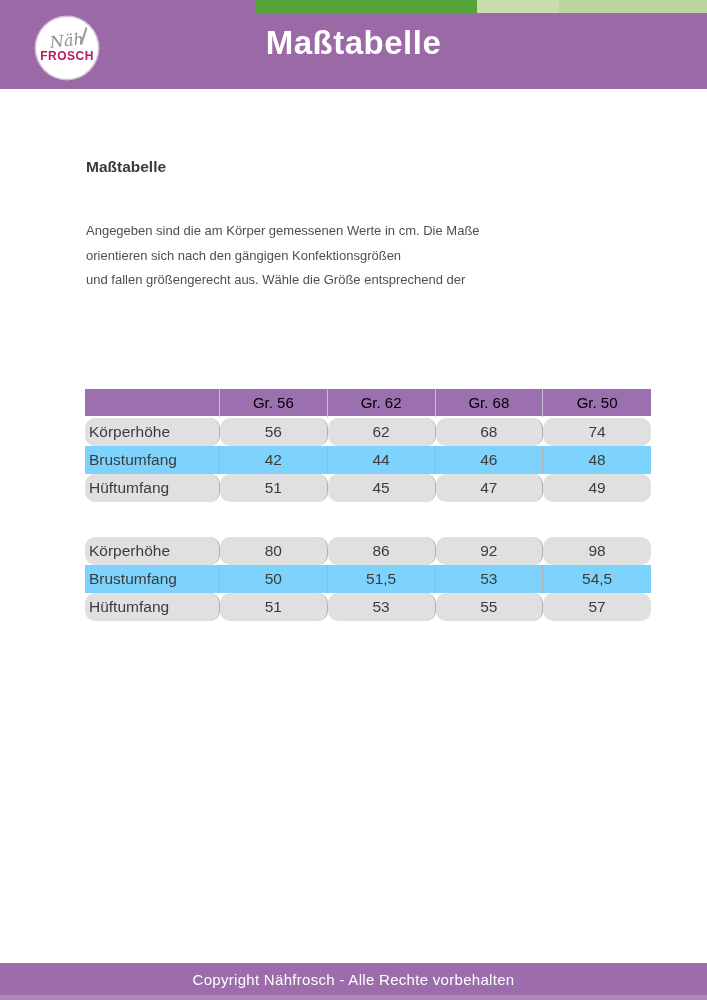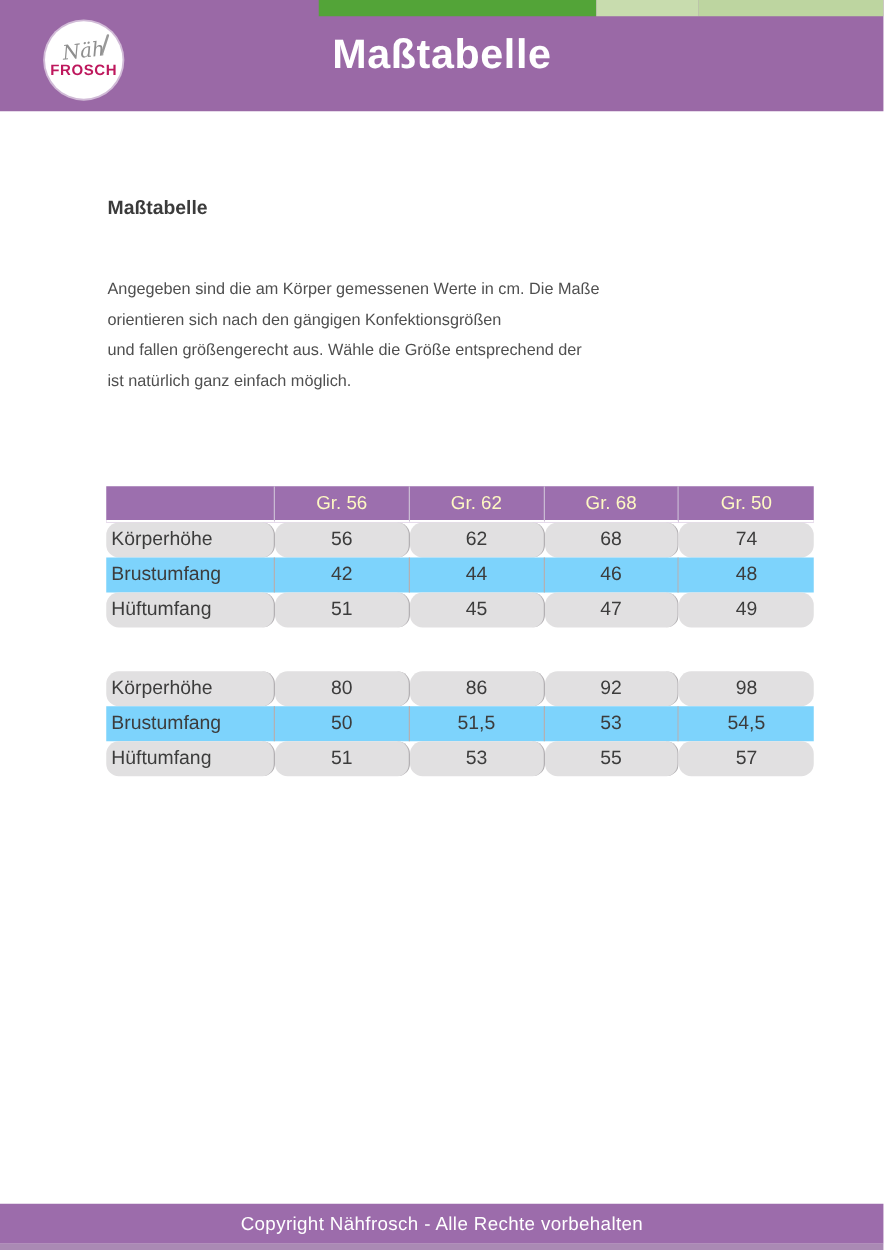--- a/index.html
+++ b/index.html
@@ -72,21 +72,21 @@
     position: absolute; left: 85px;
     border-collapse: separate; border-spacing: 0;
     table-layout: fixed; width: 566px;
     font-size: 15.5px; color: #3c3c3c;
   }
   .mtable-1 { top: 389px; }
   .mtable-2 { top: 537px; }
   .mtable col.c-label { width: 135px; }
   .mtable col.c-data  { width: 107.75px; }
   .mtable th {
-    background: #9c6fae; color: #fef9c3;
+    background: #9c6fae; color: #000000;
     font-weight: normal; font-size: 15px;
     height: 29px; text-align: center;
     border-right: 1px solid #c9bad3;
     border-bottom: 2px solid #ffffff;
   }
   .mtable th:last-child { border-right: none; }
   .mtable td {
     height: 28px; text-align: center;
     border-right: 1px solid #b3b0b3;
   }
@@ -128,21 +128,20 @@
 
     <div class="header-title">Maßtabelle</div>
   </div>
 
   <div class="doc-heading">Maßtabelle</div>
 
   <div class="doc-paragraph">
     <div>Angegeben sind die am Körper gemessenen Werte in cm. Die Maße</div>
     <div>orientieren sich nach den gängigen Konfektionsgrößen</div>
     <div>und fallen größengerecht aus. Wähle die Größe entsprechend der</div>
-    <div>ist natürlich ganz einfach möglich.</div>
   </div>
 
   <table class="mtable mtable-1">
     <colgroup>
       <col class="c-label">
         <col class="c-data">
         <col class="c-data">
         <col class="c-data">
         <col class="c-data">
     </colgroup>

